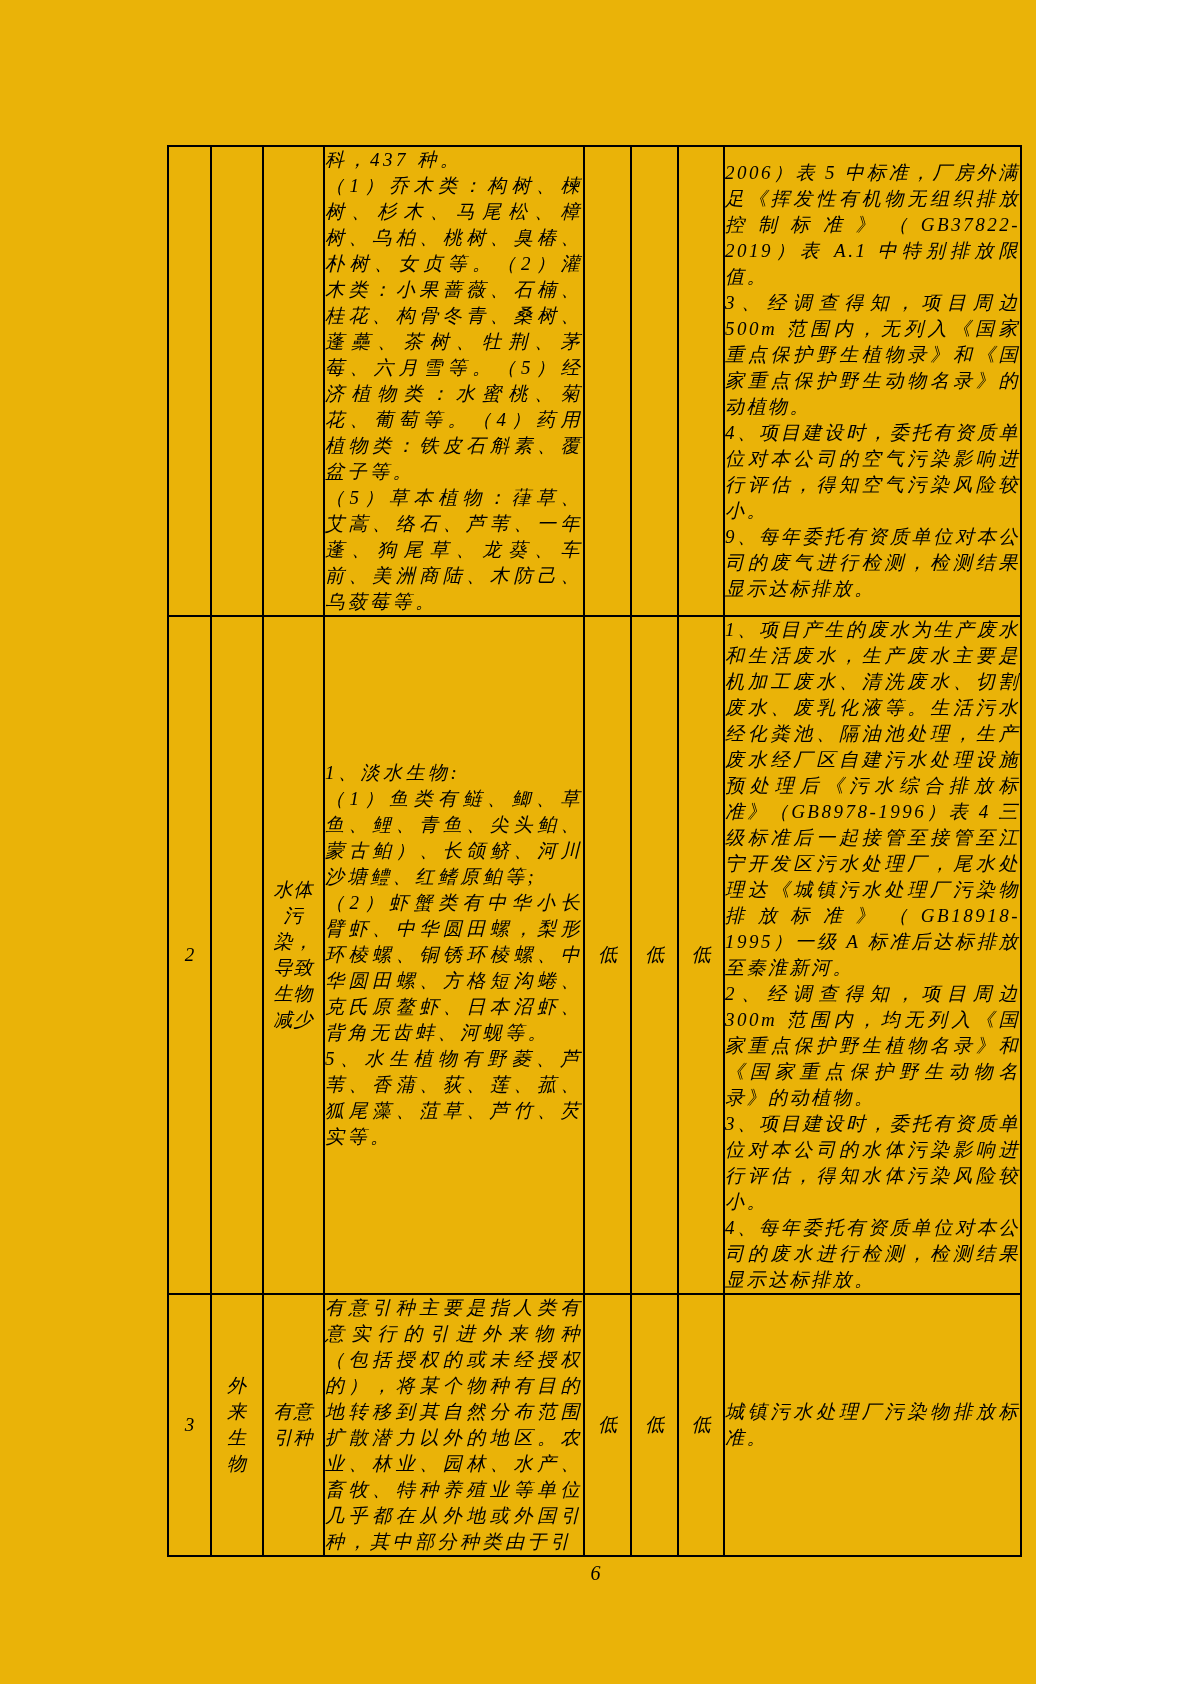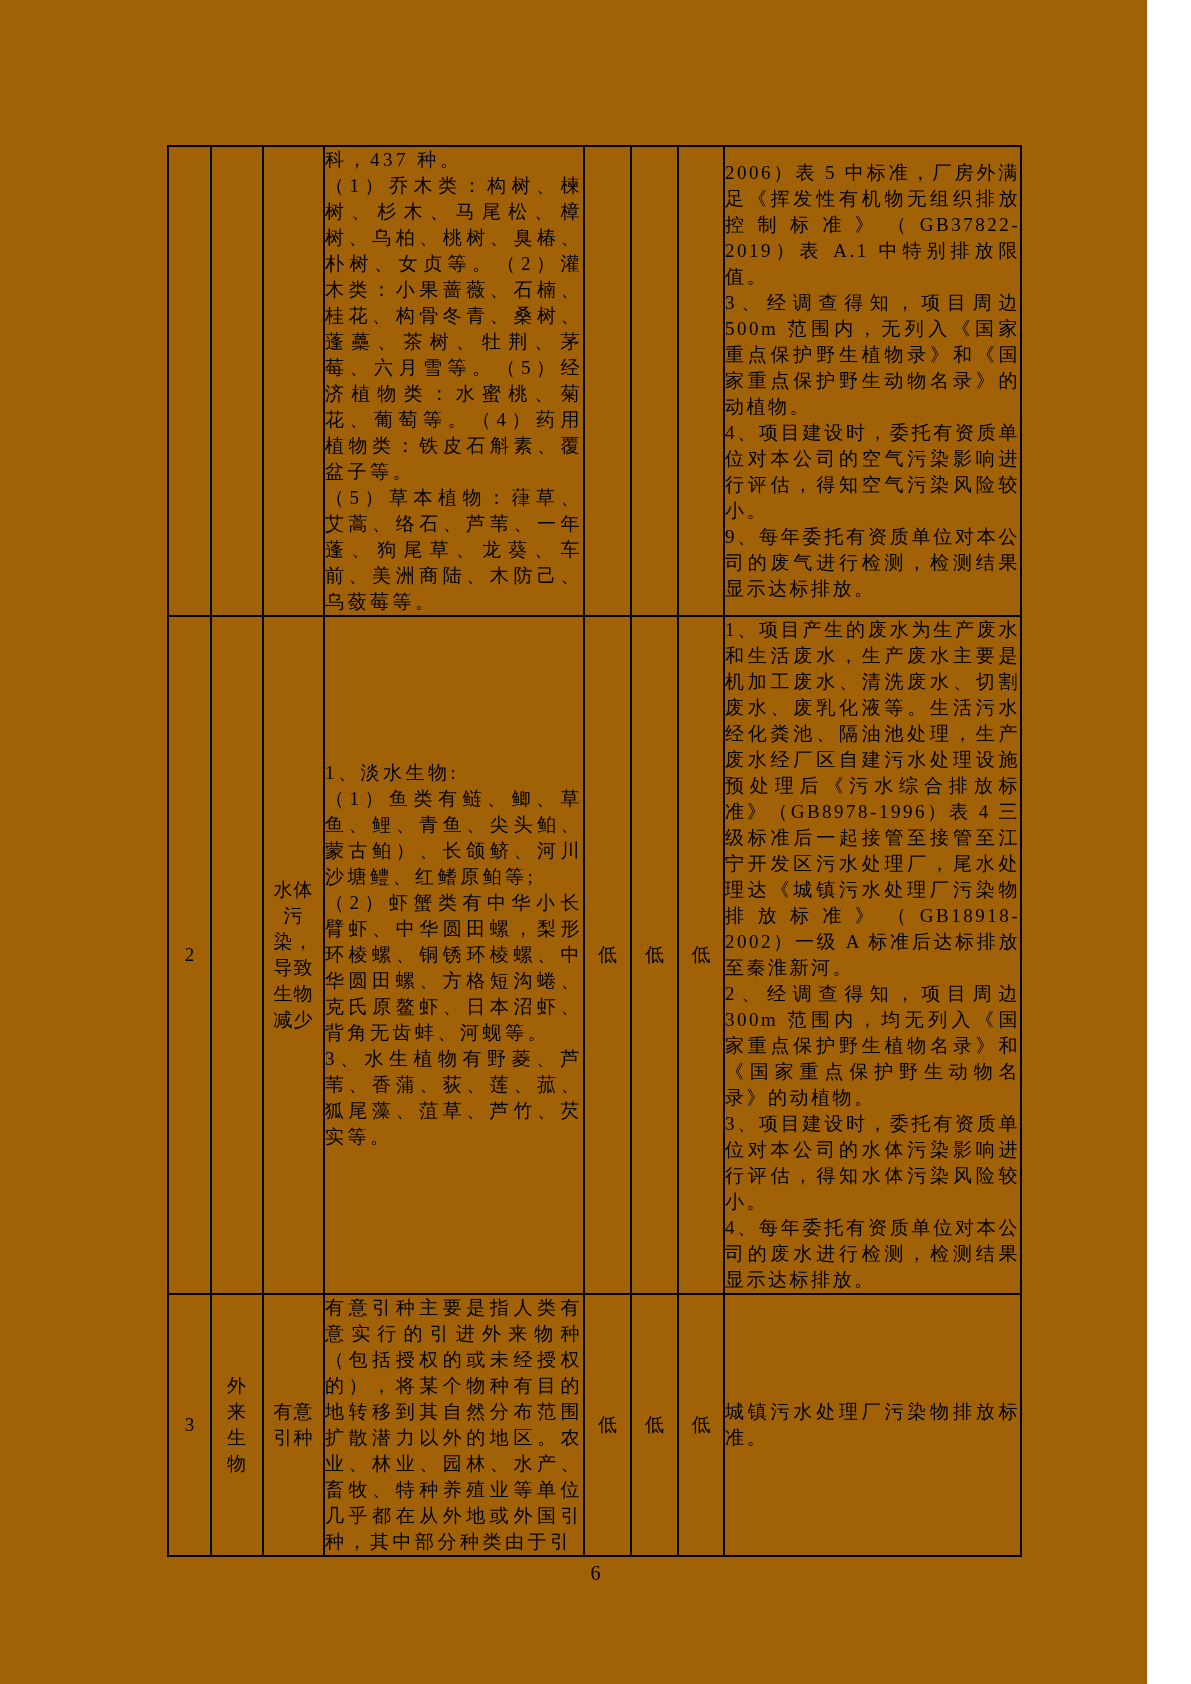--- a/index.html
+++ b/index.html
@@ -2,25 +2,26 @@
 <html><head>
 <meta charset="utf-8">
 <style>
   html, body {
     margin: 0;
     padding: 0;
     background: #ffffff;
   }
   .page {
     position: relative;
-    width: 1147px;
+    width: 1036px;
     height: 1684px;
-    background: #a16207;
+    background: #eab308;
     font-family: "Liberation Serif", "DejaVu Serif", serif;
     color: #000000;
+    font-style: italic;
   }
   table.doc-table {
     position: absolute;
     left: 167px;
     top: 145px;
     width: 853px;
     border-collapse: collapse;
     table-layout: fixed;
   }
   table.doc-table td {
@@ -115,27 +116,27 @@
         <td class="cell-vertical">水体
 污
 染，
 导致
 生物
 减少</td>
         <td class="cell-desc">
             <div class="para">1、淡水生物:</div>
             <div class="para">（1）鱼类有鲢、鲫、草鱼、鲤、青鱼、尖头鲌、蒙古鲌）、长颌鲚、河川沙塘鳢、红鳍原鲌等;</div>
             <div class="para">（2）虾蟹类有中华小长臂虾、中华圆田螺，梨形环棱螺、铜锈环棱螺、中华圆田螺、方格短沟蜷、克氏原鳌虾、日本沼虾、背角无齿蚌、河蚬等。</div>
-            <div class="para">3、水生植物有野菱、芦苇、香蒲、荻、莲、菰、狐尾藻、菹草、芦竹、芡实等。</div>
+            <div class="para">5、水生植物有野菱、芦苇、香蒲、荻、莲、菰、狐尾藻、菹草、芦竹、芡实等。</div>
           </td>
         <td class="cell-level">低</td>
         <td class="cell-level">低</td>
         <td class="cell-level">低</td>
         <td class="cell-measures">
-            <div class="para">1、项目产生的废水为生产废水和生活废水，生产废水主要是机加工废水、清洗废水、切割废水、废乳化液等。生活污水经化粪池、隔油池处理，生产废水经厂区自建污水处理设施预处理后《污水综合排放标准》（GB8978-1996）表 4 三级标准后一起接管至接管至江宁开发区污水处理厂，尾水处理达《城镇污水处理厂污染物排放标准》（GB18918-2002）一级 A 标准后达标排放至秦淮新河。</div>
+            <div class="para">1、项目产生的废水为生产废水和生活废水，生产废水主要是机加工废水、清洗废水、切割废水、废乳化液等。生活污水经化粪池、隔油池处理，生产废水经厂区自建污水处理设施预处理后《污水综合排放标准》（GB8978-1996）表 4 三级标准后一起接管至接管至江宁开发区污水处理厂，尾水处理达《城镇污水处理厂污染物排放标准》（GB18918-1995）一级 A 标准后达标排放至秦淮新河。</div>
             <div class="para">2、经调查得知，项目周边 300m 范围内，均无列入《国家重点保护野生植物名录》和《国家重点保护野生动物名录》的动植物。</div>
             <div class="para">3、项目建设时，委托有资质单位对本公司的水体污染影响进行评估，得知水体污染风险较小。</div>
             <div class="para">4、每年委托有资质单位对本公司的废水进行检测，检测结果显示达标排放。</div>
           </td>
       </tr>
       <tr style="height:260px">
         <td class="cell-index">3</td>
         <td class="cell-vertical">外
 来
 生

